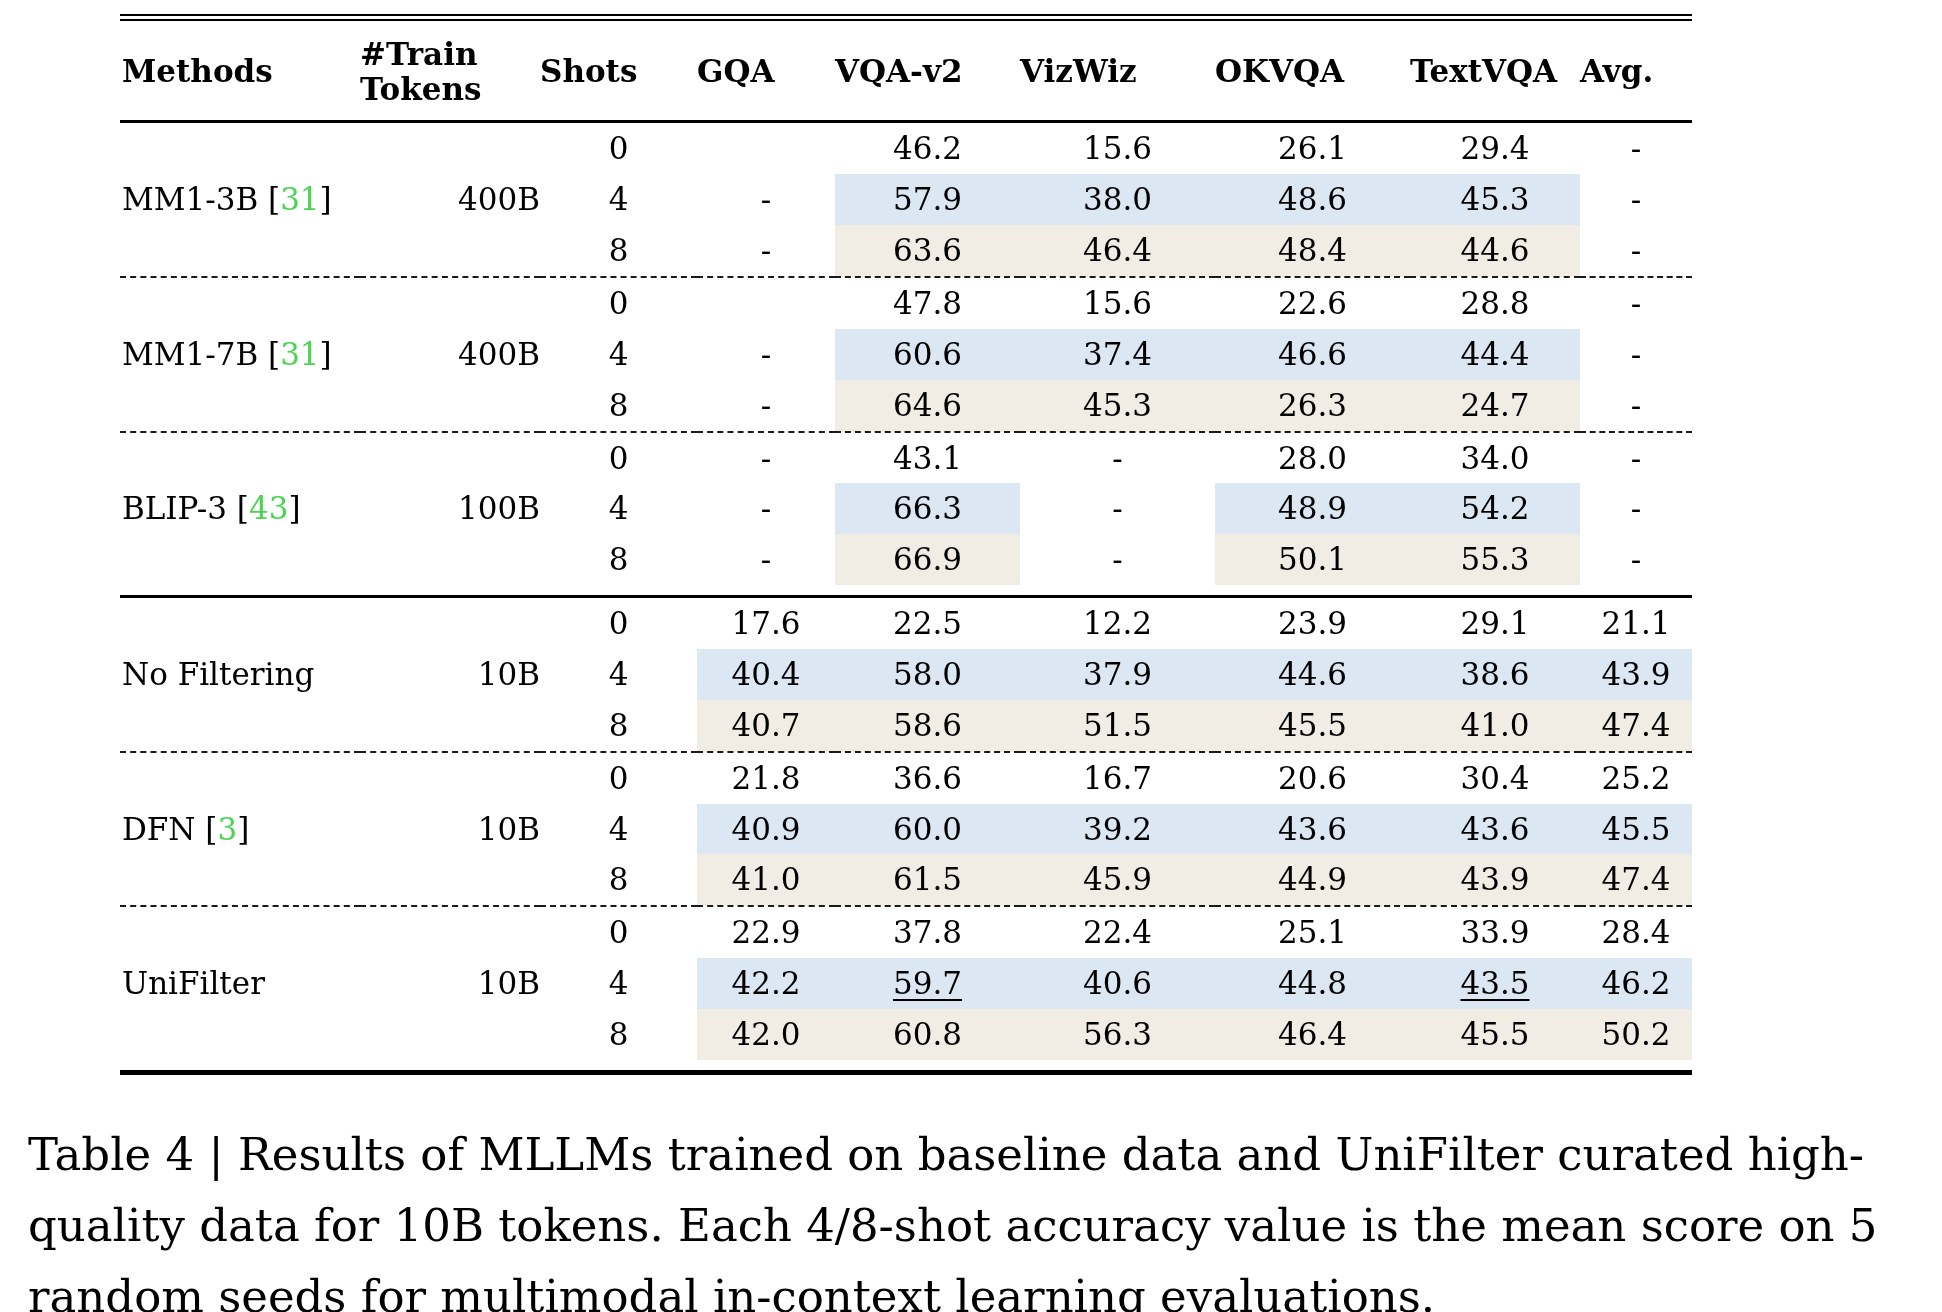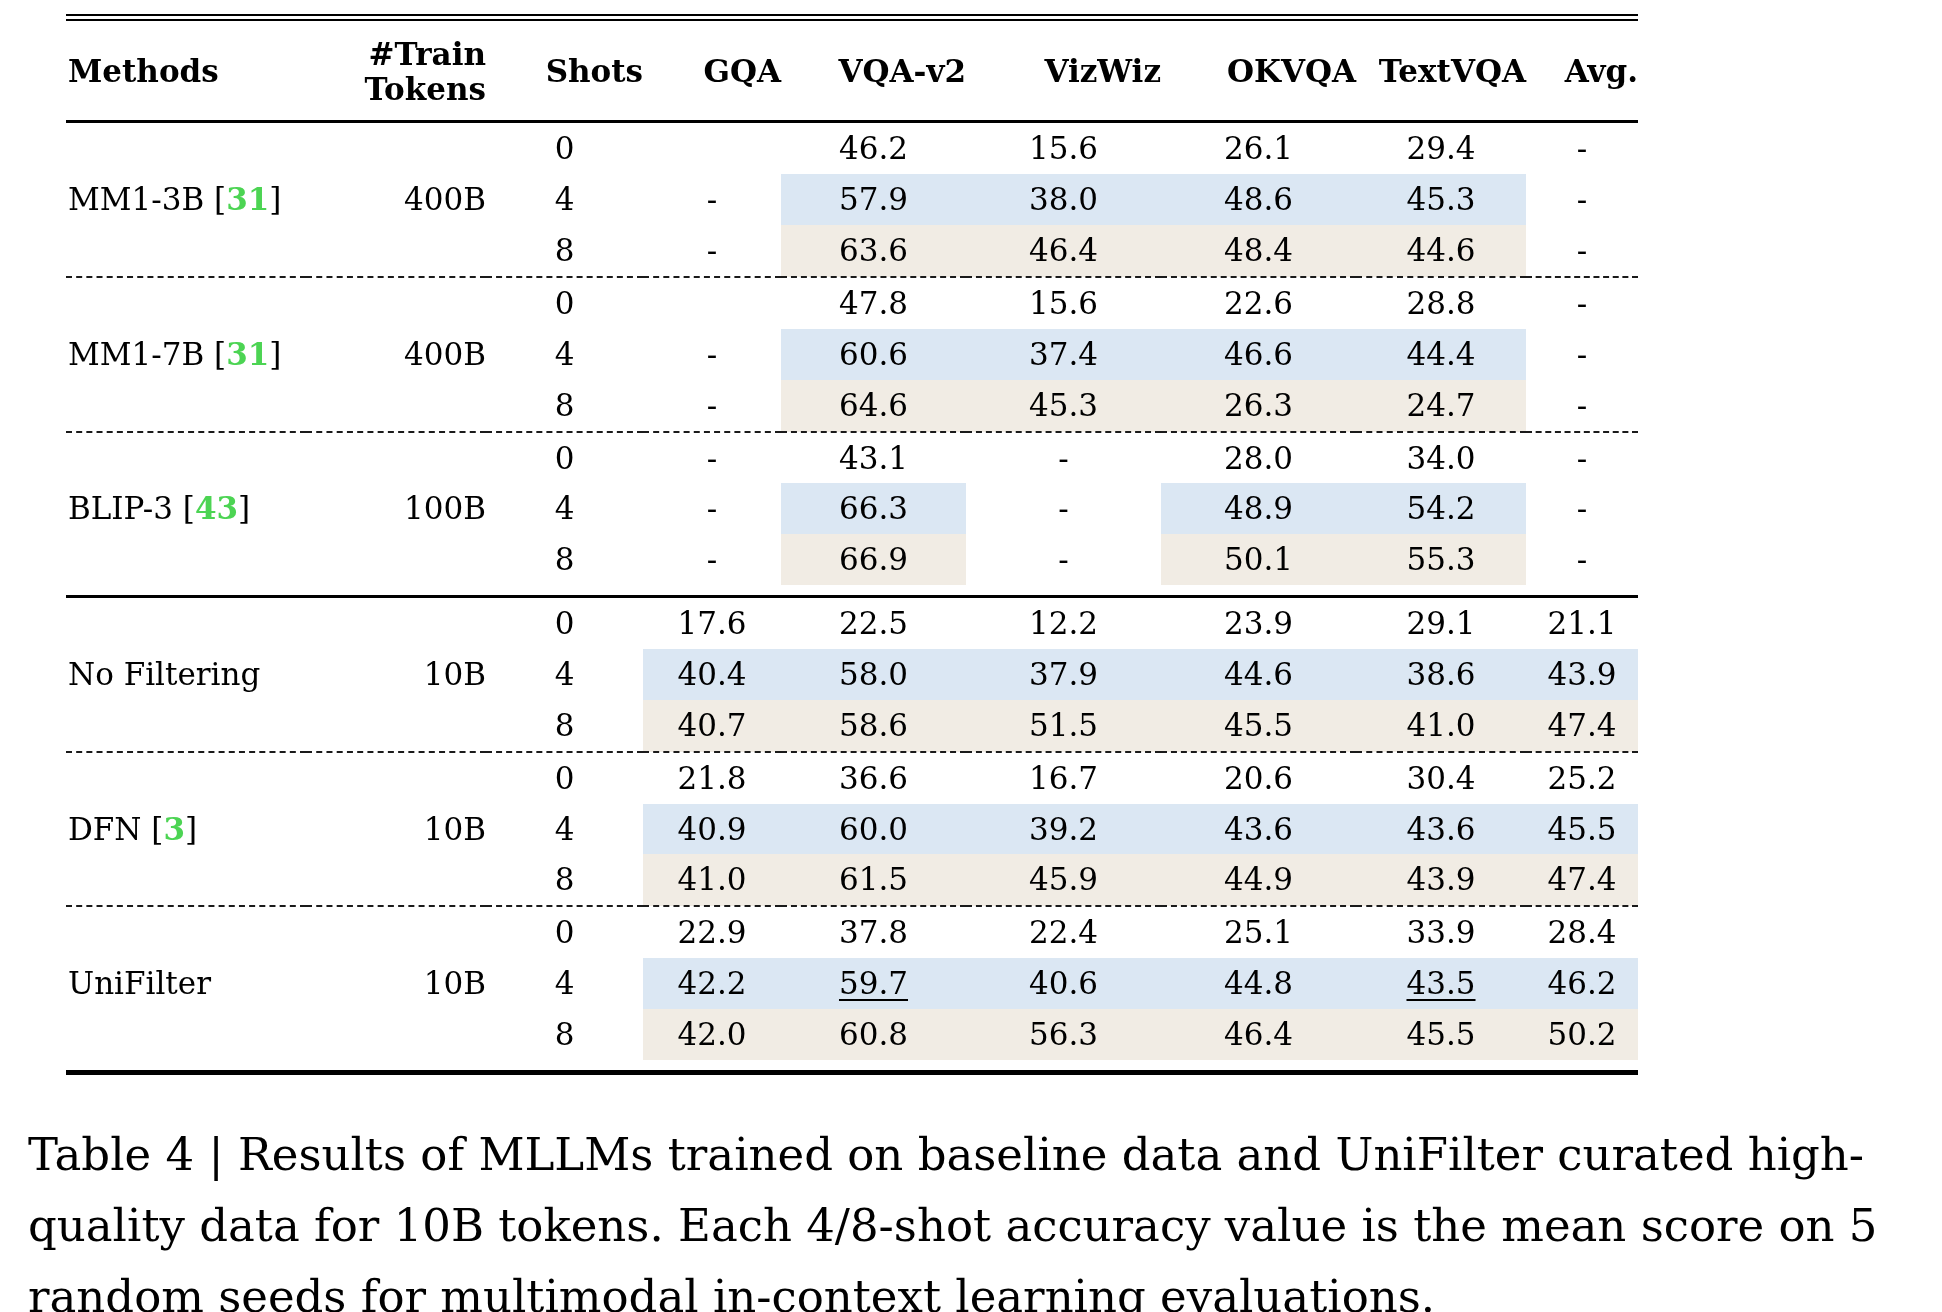--- a/index.html
+++ b/index.html
@@ -12,45 +12,45 @@
     width:1942px;height:1312px;
     font-family:"DejaVu Serif", serif;
     color:#000;
     overflow:hidden;
   }
   .page{position:relative;padding-top:14px;}
   table.results{
     border-collapse:collapse;
     table-layout:fixed;
     width:1572px;
-    margin-left:66px;
+    margin-left:120px;
     border-top:7px double #000;
     border-bottom:5px solid #000;
   }
   thead th{
     font-weight:bold;
     font-size:31px;
     line-height:1.12;
     padding:16px 0 14px 0;
-    text-align:right;
+    text-align:left;
     vertical-align:middle;
     white-space:pre-line;
     border-bottom:3px solid #000;
   }
   thead th.method-h{text-align:left;padding-left:2px;}
   tbody td{
     font-size:31px;
     line-height:1.06;
     text-align:center;
     vertical-align:middle;
     padding:9px 0;
   }
   td.method{text-align:left;padding-left:2px;white-space:nowrap;}
   td.tokens{text-align:right;}
-  .cit{color:var(--green);font-weight:bold;}
+  .cit{color:var(--green);}
   .b{font-weight:normal;}
   .u{text-decoration:underline;text-underline-offset:5px;text-decoration-thickness:2px;}
   .hl-b{background:var(--blue);}
   .hl-e{background:var(--beige);}
   tr.sep td{border-top:2px dashed #1a1a1a;padding:0;height:0;}
   tr.solid td{border-top:3px solid #000;padding:0;height:0;}
   tr.spacer td{padding:0;height:10px;}
   .caption{
     width:1892px;
     margin:44px 0 0 28px;

